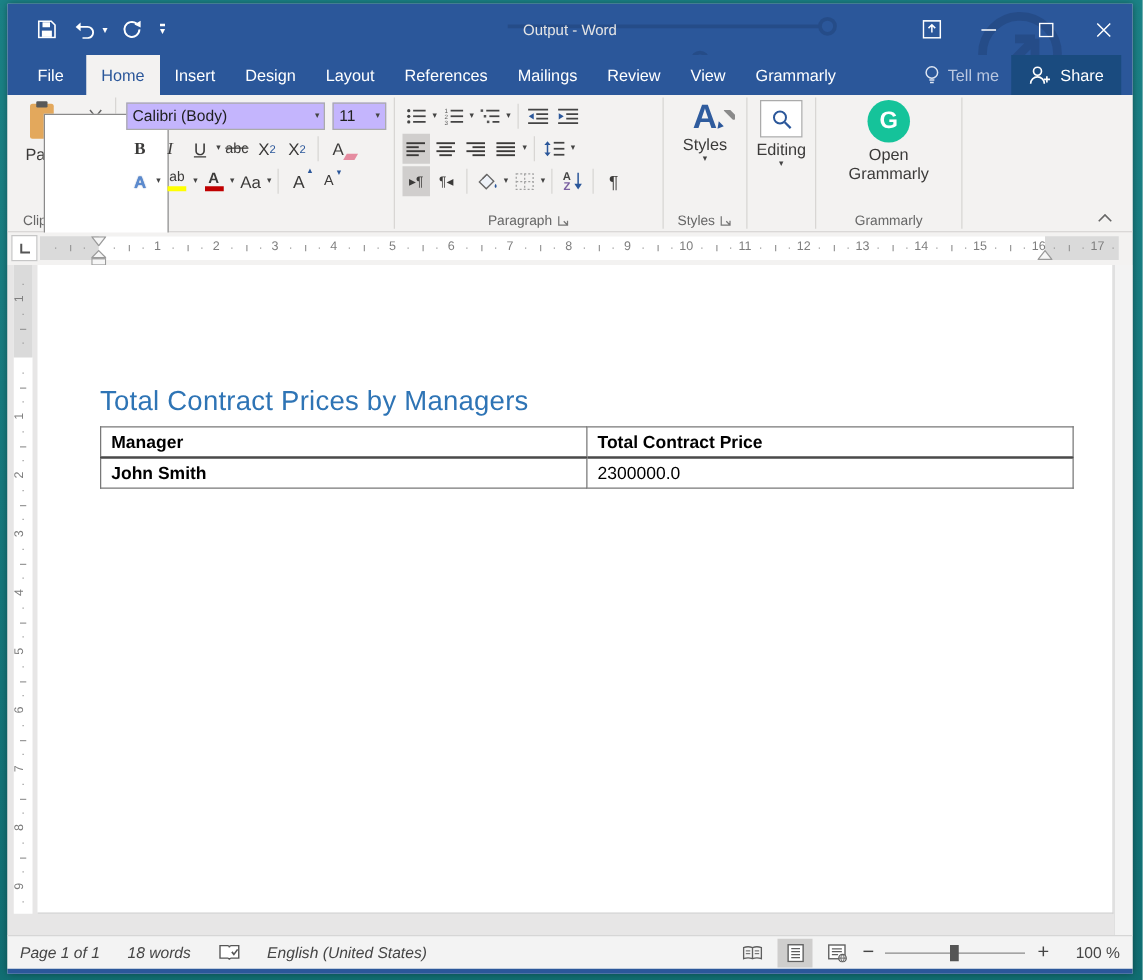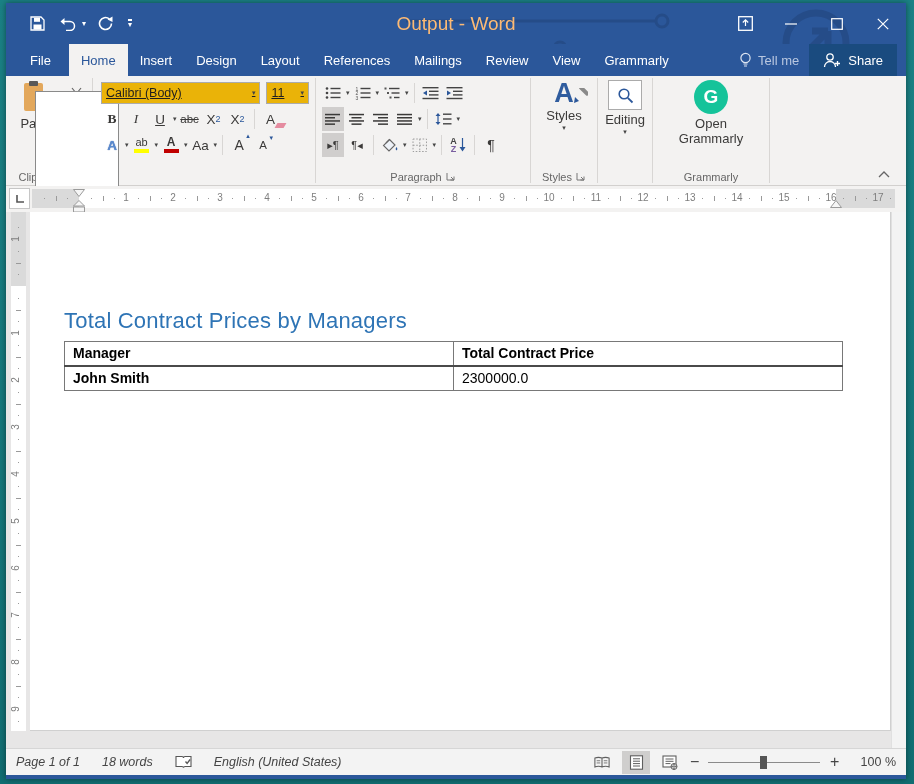--- a/index.html
+++ b/index.html
@@ -7,21 +7,21 @@
   .screen{position:absolute;inset:0;background:linear-gradient(180deg,#1b8286 0%,#116e72 100%);}
   .window{position:absolute;left:6px;top:3px;width:900px;height:776px;background:#f3f2f1;display:flex;flex-direction:column;box-shadow:0 0 6px rgba(0,0,0,.45);}
 
   
   .titlebar{height:41px;background:#2b579a;position:relative;flex:0 0 auto;color:#fff;}
   .tb-pattern{position:absolute;right:40px;top:0;height:73px;width:460px;opacity:.45;pointer-events:none;z-index:0;}
   .qat{position:absolute;left:22px;top:0;height:41px;display:flex;align-items:center;gap:10px;z-index:1;}
   .qat-btn{background:none;border:none;padding:2px;color:#fff;cursor:default;display:flex;align-items:center;}
   .qat-caret{font-size:8px;color:#fff;margin-left:-6px;}
   .cqat{display:inline-block;border-top:2px solid #fff;font-size:8px;line-height:6px;padding-top:1px;}
-  .tb-title{position:absolute;left:0;right:0;top:0;height:41px;display:flex;align-items:center;justify-content:center;font-size:19px;color:#fdba74;z-index:1;}
+  .tb-title{position:absolute;left:0;right:0;top:0;height:41px;display:flex;align-items:center;justify-content:center;font-size:12px;color:#e5e5e5;z-index:1;}
   .tb-controls{position:absolute;right:0;top:0;height:41px;display:flex;align-items:center;z-index:2;}
   .tb-controls button{background:none;border:none;width:46px;height:41px;display:flex;align-items:center;justify-content:center;color:#fff;}
 
   
   .tabrow{height:32px;background:#2b579a;display:flex;align-items:stretch;flex:0 0 auto;position:relative;z-index:1;}
   .tab{color:#fff;font-size:13px;display:flex;align-items:center;padding:0 12px;cursor:default;}
   .tab.file{padding:0 18px;margin-left:6px;}
   .tab.active{background:#f3f2f1;color:#2b579a;}
   .tr-spacer{flex:1;}
   .tellme{display:flex;align-items:center;gap:6px;color:#b9c7e0;font-size:13px;padding:0 10px;}
@@ -44,21 +44,21 @@
   .clipcol{display:flex;flex-direction:column;gap:5px;margin-left:4px;padding-top:4px;}
   .clipcol .rbtn{width:24px;height:22px;}
   .clipboard-icon{position:relative;width:26px;height:32px;}
   .clipboard-icon .board{position:absolute;left:0;top:2px;width:19px;height:28px;background:#e3a85c;border-radius:2px;}
   .clipboard-icon .clip{position:absolute;left:5px;top:0;width:9px;height:5px;background:#595959;border-radius:1px;}
   .clipboard-icon .page{position:absolute;left:11px;top:10px;width:14px;height:19px;background:#fff;border:1px solid #8a8a8a;}
 
   .g-font{width:222px;}
   .g-font .gbody{flex-direction:column;padding:4px 6px 0 8px;}
   .fontrow{display:flex;align-items:center;gap:2px;height:26px;}
-  .combo{height:20px;border:1px solid #ababab;background:#eab308;display:flex;align-items:center;font-size:12.5px;color:#1f1f1f;padding:0 4px;justify-content:space-between;text-decoration:underline;}
+  .combo{height:20px;border:1px solid #ababab;background:#c4b5fd;display:flex;align-items:center;font-size:12.5px;color:#1f1f1f;padding:0 4px;justify-content:space-between;}
   .combo .caret{margin-left:4px;}
   .c-name{width:156px;}
   .c-size{width:34px;margin-left:4px;}
   .fbtn{width:22px;height:24px;font-size:13.5px;}
   .rdiv{width:1px;height:20px;background:#d8d6d4;margin:0 3px;}
   .bbtn{font-weight:bold;font-family:"Liberation Serif",serif;}
   .ibtn{font-style:italic;font-family:"Liberation Serif",serif;}
   .ubtn{text-decoration:underline;}
   .strike{text-decoration:line-through;font-size:11.5px;}
   .colorbar{display:flex;flex-direction:column;align-items:center;line-height:11px;}
@@ -96,21 +96,21 @@
   .ind-right{position:absolute;left:798px;bottom:0;}
 
   .docarea{flex:1;display:flex;background:#e7e6e6;position:relative;overflow:hidden;}
   .vruler{width:24px;flex:0 0 auto;position:relative;}
   .vr-band{position:absolute;left:5px;top:0;width:15px;height:519px;background:#fff;}
   .vr-gray{height:74px;background:#dadada;}
   .rnum-v{position:absolute;left:2px;transform:translateY(-50%) rotate(-90deg);font-size:10px;color:#7e7e7e;}
   .rtick-v{position:absolute;left:5px;width:5px;height:1px;background:#9a9a9a;}
   .rdot-v{position:absolute;left:7px;width:1px;height:1px;background:#9a9a9a;}
 
-  .page{width:861px;height:519px;background:#fff;border-right:1px solid #d0d0d0;border-bottom:1px solid #d0d0d0;box-sizing:border-box;padding:96px 48px 0 34px;}
+  .page{width:861px;height:519px;background:#fff;border-right:1px solid #d0d0d0;border-bottom:1px solid #d0d0d0;box-sizing:border-box;padding:96px 48px 0 50px;}
   .page h1{margin:0 0 7px 0;font-size:22px;font-weight:400;color:#2e74b5;letter-spacing:.2px;}
   .dtable{border-collapse:collapse;width:779px;table-layout:fixed;font-size:14px;color:#000;}
   .dtable th,.dtable td{border:1px solid #787878;text-align:left;padding:2px 8px 3px 8px;height:18px;}
   .dtable th{font-weight:bold;border-bottom:2px solid #4a4a4a;}
   .dtable td.mgr{font-weight:bold;}
   .dtable .c1{width:389px;}
   .gutter{flex:1;background:#f3f3f3;border-left:1px solid #e0e0e0;}
 
   
   .statusbar{height:27px;background:#f3f3f3;border-top:1px solid #d6d6d6;display:flex;align-items:center;font-size:12.5px;color:#454545;flex:0 0 auto;padding:0 10px;box-sizing:border-box;}

